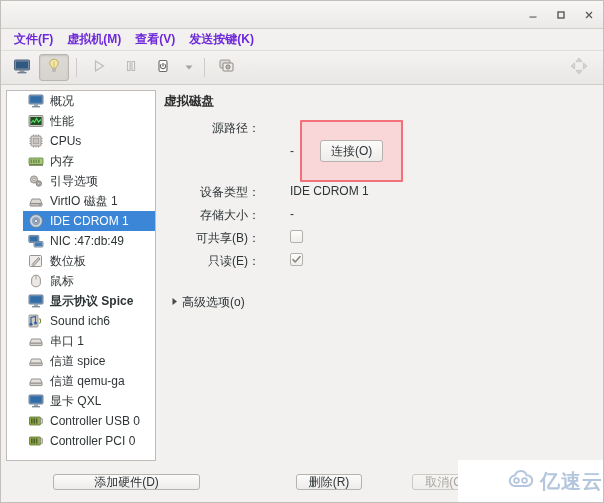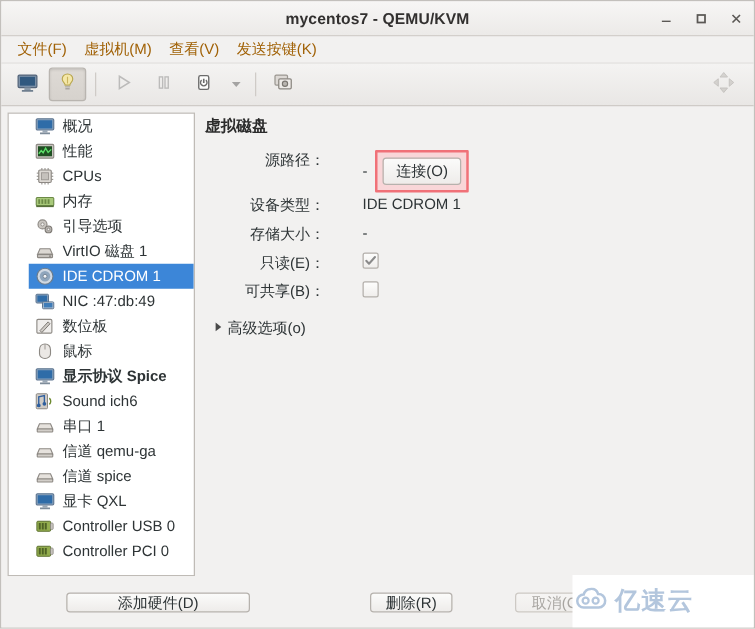--- a/index.html
+++ b/index.html
@@ -63,24 +63,25 @@
     height: 21px;
     min-height: 21px;
     background: #f2f1f0;
     border-bottom: 1px solid #e0dedb;
     display: flex;
     align-items: center;
     padding-left: 6px;
   }
   .menu-item {
     font-size: 12px;
-    color: #a16207;
+    color: #6d28d9;
     padding: 1px 7px;
     cursor: default;
     white-space: nowrap;
+    font-weight: bold;
   }
 
   
   .toolbar {
     height: 33px;
     min-height: 33px;
     background: linear-gradient(to bottom, #f4f3f2 0%, #e9e7e5 100%);
     border-bottom: 1px solid #cfcbc7;
     display: flex;
     align-items: center;
@@ -200,21 +201,21 @@
     font-size: 12px;
     color: #2e3436;
     display: flex;
     align-items: center;
     gap: 6px;
   }
   .connect-wrap {
     display: inline-block;
     border: 2px solid #f07178;
     background: #f9d6d8;
-    padding: 4px;
+    padding: 18px;
     border-radius: 1px;
     line-height: 0;
   }
   .btn {
     font-family: "Liberation Sans", "DejaVu Sans", sans-serif;
     font-size: 12px;
     color: #2e3436;
     background: linear-gradient(to bottom, #fbfbfa 0%, #eeecea 100%);
     border: 1px solid #b6b2ad;
     border-radius: 3px;
@@ -236,21 +237,21 @@
     display: inline-flex;
     align-items: center;
     justify-content: center;
     cursor: default;
   }
   .chk svg { display: block; }
   .adv {
     display: flex;
     align-items: center;
     gap: 3px;
-    margin-top: 8px;
+    margin-top: 20px;
     margin-left: 10px;
     font-size: 12px;
     color: #2e3436;
     cursor: default;
   }
   .tri {
     font-size: 9px;
     color: #4a4a4a;
     line-height: 1;
   }
@@ -279,40 +280,39 @@
   
   .watermark {
     position: absolute;
     right: 0px;
     bottom: 0px;
     width: 145px;
     height: 42px;
     background: #ffffff;
     display: flex;
     align-items: center;
-    justify-content: flex-start;
+    justify-content: flex-end;
     gap: 4px;
     pointer-events: none;
   }
   .wm-cloud { display: block; }
   .wm-text {
     font-size: 20px;
     font-weight: bold;
     color: #b3c6dd;
     letter-spacing: 1px;
     line-height: 1;
   }
 </style>
 </head>
 <body>
 
 <div class="window">
 
   <div class="titlebar">
-    <div class="title-text">mycentos7 - QEMU/KVM</div>
     <div class="win-controls">
       <div class="win-btn">
         <svg width="12" height="12" viewBox="0 0 12 12">
             <rect x="2.5" y="7.5" width="7" height="1.1" fill="#5b5855"></rect>
           </svg>
       </div>
       <div class="win-btn">
         <svg width="12" height="12" viewBox="0 0 12 12">
             <rect x="3" y="3" width="6" height="6" fill="none" stroke="#5b5855" stroke-width="1.4"></rect>
           </svg>
@@ -566,31 +566,31 @@
         <span class="hw-label">串口 1</span>
       </div>
 
       <div class="hw-row">
         <span class="hw-ico">
           <svg width="16" height="16" viewBox="0 0 16 16">
             <path d="M1.8 10.2 L3.6 6 H12.4 L14.2 10.2 Z" fill="#e6e2dd" stroke="#8d8984" stroke-width="0.9"></path>
             <rect x="1.8" y="10.2" width="12.4" height="2.4" rx="0.7" fill="#d2cec9" stroke="#8d8984" stroke-width="0.9"></rect>
           </svg>
         </span>
-        <span class="hw-label">信道 qemu-ga</span>
+        <span class="hw-label">信道 spice</span>
       </div>
 
       <div class="hw-row">
         <span class="hw-ico">
           <svg width="16" height="16" viewBox="0 0 16 16">
             <path d="M1.8 10.2 L3.6 6 H12.4 L14.2 10.2 Z" fill="#e6e2dd" stroke="#8d8984" stroke-width="0.9"></path>
             <rect x="1.8" y="10.2" width="12.4" height="2.4" rx="0.7" fill="#d2cec9" stroke="#8d8984" stroke-width="0.9"></rect>
           </svg>
         </span>
-        <span class="hw-label">信道 spice</span>
+        <span class="hw-label">信道 qemu-ga</span>
       </div>
 
       <div class="hw-row">
         <span class="hw-ico">
           <svg width="16" height="16" viewBox="0 0 16 16">
             <rect x="1" y="2" width="14" height="9" rx="1" fill="#8aa3bd" stroke="#5e7590" stroke-width="0.9"></rect>
             <rect x="2.2" y="3.2" width="11.6" height="6.6" fill="#2f6ca8"></rect>
             <rect x="6" y="11" width="4" height="2" fill="#9aa8b6"></rect>
             <rect x="4" y="13" width="8" height="1.4" fill="#7e8c9a"></rect>
           </svg>
@@ -646,40 +646,40 @@
         </div>
 
         <div class="frow">
           <div class="flabel">设备类型：</div>
           <div class="fvalue">IDE CDROM 1</div>
         </div>
 
         <div class="frow">
           <div class="flabel">存储大小：</div>
           <div class="fvalue">-</div>
+        </div>
+
+        <div class="frow">
+          <div class="flabel">可共享(B)：</div>
+          <div class="fvalue">
+            <span class="chk"></span>
+          </div>
         </div>
 
         <div class="frow">
           <div class="flabel">只读(E)：</div>
           <div class="fvalue">
             <span class="chk">
               <svg width="11" height="11" viewBox="0 0 11 11">
                   <path d="M2 5.6 L4.2 8 L9 2.6" stroke="#8a8a8a" stroke-width="1.6" fill="none" stroke-linecap="round" stroke-linejoin="round"></path>
                 </svg>
             </span>
           </div>
         </div>
 
-        <div class="frow">
-          <div class="flabel">可共享(B)：</div>
-          <div class="fvalue">
-            <span class="chk"></span>
-          </div>
-        </div>
-
       </div>
 
       <div class="adv">
         <span class="tri">
           <svg width="8" height="9" viewBox="0 0 8 9">
               <path d="M1.5 1 L6 4.5 L1.5 8 Z" fill="#4a4a4a"></path>
             </svg>
         </span>
         <span>高级选项(o)</span>
       </div>

